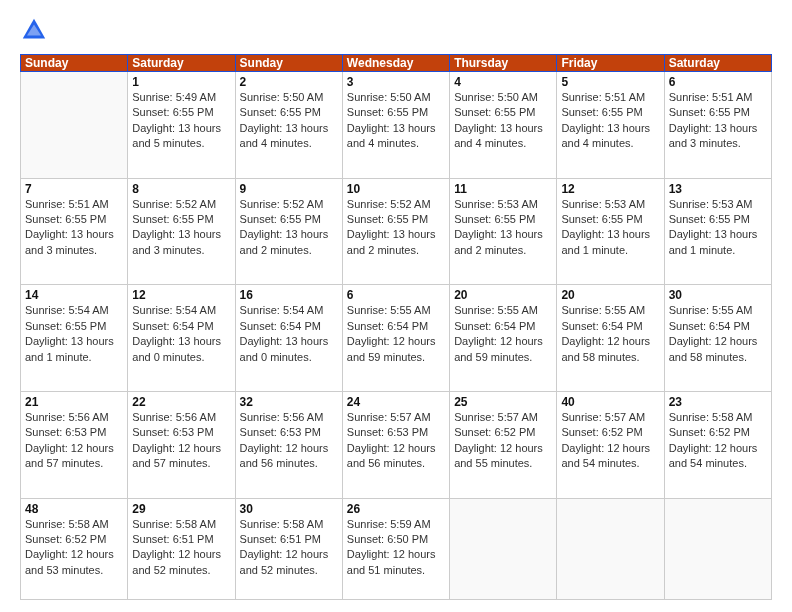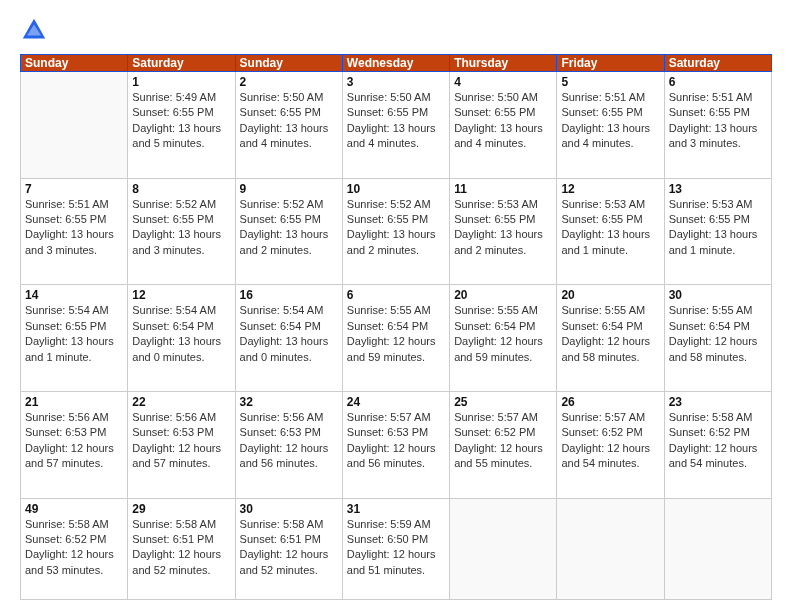--- a/index.html
+++ b/index.html
@@ -234,43 +234,43 @@
           </td>
           <td>
             <span class="day-num">24</span>
             <div class="day-info">Sunrise: 5:57 AM<br>Sunset: 6:53 PM<br>Daylight: 12 hours<br>and 56 minutes.</div>
           </td>
           <td>
             <span class="day-num">25</span>
             <div class="day-info">Sunrise: 5:57 AM<br>Sunset: 6:52 PM<br>Daylight: 12 hours<br>and 55 minutes.</div>
           </td>
           <td>
-            <span class="day-num">26</span>
+            <span class="day-num">40</span>
             <div class="day-info">Sunrise: 5:57 AM<br>Sunset: 6:52 PM<br>Daylight: 12 hours<br>and 54 minutes.</div>
           </td>
           <td>
             <span class="day-num">23</span>
             <div class="day-info">Sunrise: 5:58 AM<br>Sunset: 6:52 PM<br>Daylight: 12 hours<br>and 54 minutes.</div>
           </td>
         </tr>
         <tr class="last-row">
           <td>
-            <span class="day-num">49</span>
+            <span class="day-num">48</span>
             <div class="day-info">Sunrise: 5:58 AM<br>Sunset: 6:52 PM<br>Daylight: 12 hours<br>and 53 minutes.</div>
           </td>
           <td>
             <span class="day-num">29</span>
             <div class="day-info">Sunrise: 5:58 AM<br>Sunset: 6:51 PM<br>Daylight: 12 hours<br>and 52 minutes.</div>
           </td>
           <td>
             <span class="day-num">30</span>
             <div class="day-info">Sunrise: 5:58 AM<br>Sunset: 6:51 PM<br>Daylight: 12 hours<br>and 52 minutes.</div>
           </td>
           <td>
-            <span class="day-num">31</span>
+            <span class="day-num">26</span>
             <div class="day-info">Sunrise: 5:59 AM<br>Sunset: 6:50 PM<br>Daylight: 12 hours<br>and 51 minutes.</div>
           </td>
           <td class="empty-cell"></td>
           <td class="empty-cell"></td>
           <td class="empty-cell"></td>
         </tr>
       </tbody>
   </table>
 </div>
 

